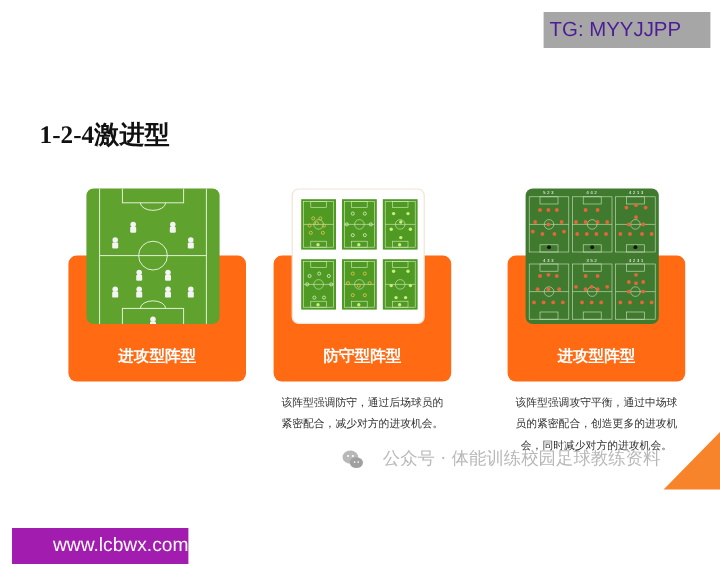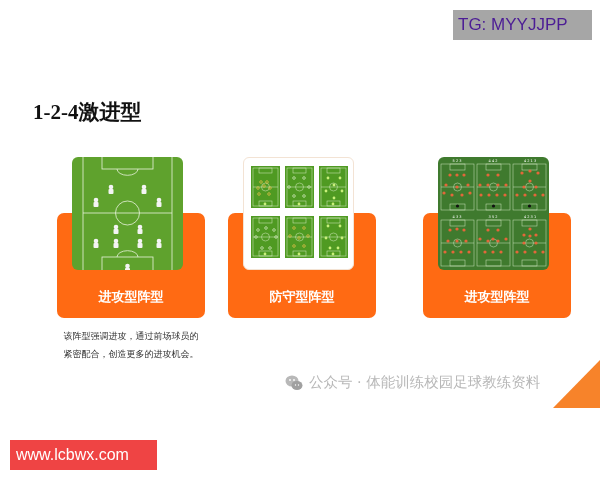--- a/index.html
+++ b/index.html
@@ -12,27 +12,27 @@
            letter-spacing:0px;font-family:Liberation Serif, serif; }
   .card { position:absolute; top:157px; width:148px; height:240px; }
   .orange { position:absolute; left:0; top:56px; width:148px; height:105px; background:#ff6a13;
             border-radius:7px; }
   .orange-label { position:absolute; left:0; width:148px; top:75px; text-align:center; color:#fff;
                   font-size:13px; font-weight:bold; }
   .pitch { position:absolute; left:15px; top:0; width:111px; height:113px; border-radius:6px; overflow:hidden; }
   .desc { position:absolute; top:170px; left:4px; width:140px; text-align:center; color:#333;
           font-size:9px; line-height:18px; }
   .watermark { position:absolute; left:285px; top:373px; color:#b8b8b8; font-size:14.5px; white-space:nowrap;
-               display:flex; align-items:center; gap:6px; }
+               display:flex; align-items:center; gap:16px; }
   .wechat-icon { width:18px; height:16px; position:relative; }
   .corner { position:absolute; left:553px; top:360px; width:0; height:0;
             border-left:47px solid transparent; border-bottom:48px solid #f7832a; }
-  .site-badge { position:absolute; left:10px; top:440px; width:147px; height:30px; background:#ef4444;
+  .site-badge { position:absolute; left:10px; top:440px; width:147px; height:30px; background:#a21caf;
                 color:#fff; font-family:"Liberation Sans", sans-serif; font-size:16px; line-height:30px;
-                padding-left:6px; box-sizing:border-box; }
+                padding-left:6px; box-sizing:border-box;text-align:right; }
   svg { display:block; }
 </style>
 </head>
 <body>
 
 <div class="tg-badge">TG: MYYJJPP</div>
 
 <div class="title">1-2-4激进型</div>
 
 <div class="card" style="left:33px;margin-left:24px;">
@@ -92,21 +92,20 @@
             <circle cx="87" cy="84" r="2.3"></circle>
             <rect x="84.5" y="86" width="5" height="5" rx="1"></rect>
           </g>
         <g>
             <circle cx="55.5" cy="109" r="2.3"></circle>
             <rect x="53" y="111" width="5" height="5" rx="1"></rect>
           </g>
       </g>
     </svg>
   </div>
-  <div class="desc">该阵型强调进攻，通过前场球员的紧密配合，创造更多的进攻机会。</div>
 </div>
 
 <div class="card" style="left:228px;text-decoration:underline;">
   <div class="orange">
     <div class="orange-label">防守型阵型</div>
   </div>
   <div class="pitch" style="background:#ffffff; border:1px solid #f3e3d4; box-sizing:border-box;">
     <svg width="111" height="113" viewBox="0 0 111 113">
       <defs>
         <g id="mini">
@@ -174,20 +173,21 @@
         <circle cx="50" cy="70" r="1.3"></circle>
           <circle cx="60" cy="70" r="1.3"></circle>
           <circle cx="46" cy="78" r="1.3"></circle>
         <circle cx="55" cy="80" r="1.3"></circle>
           <circle cx="64" cy="78" r="1.3"></circle>
           <circle cx="50" cy="88" r="1.3"></circle>
           <circle cx="60" cy="88" r="1.3"></circle>
       </g>
     </svg>
   </div>
+  <div class="desc">该阵型强调防守，通过后场球员的紧密配合，减少对方的进攻机会。</div>
 </div>
 
 <div class="card" style="left:423px;">
   <div class="orange">
     <div class="orange-label">进攻型阵型</div>
   </div>
   <div class="pitch" style="background:#3f7a2e;">
     <svg width="111" height="113" viewBox="0 0 111 113">
       <defs>
         <g id="mid">
@@ -276,20 +276,21 @@
           <circle cx="97" cy="95" r="1.6"></circle>
           <circle cx="105" cy="95" r="1.6"></circle>
       </g>
       <g fill="#111">
         <circle cx="19.5" cy="49" r="1.6"></circle>
           <circle cx="55.5" cy="49" r="1.6"></circle>
           <circle cx="91.5" cy="49" r="1.6"></circle>
       </g>
     </svg>
   </div>
+  <div class="desc">该阵型强调攻守平衡，通过中场球员的紧密配合，创造更多的进攻机会，同时减少对方的进攻机会。</div>
 </div>
 
 <div class="watermark">
   <span class="wechat-icon">
     <svg width="18" height="16" viewBox="0 0 18 16">
       <ellipse cx="7" cy="6" rx="6.5" ry="5.5" fill="#b8b8b8"></ellipse>
       <ellipse cx="12" cy="10.5" rx="5.5" ry="4.5" fill="#a0a0a0"></ellipse>
       <circle cx="5" cy="5" r="0.9" fill="#fff"></circle>
         <circle cx="9" cy="5" r="0.9" fill="#fff"></circle>
       <circle cx="10.5" cy="10" r="0.7" fill="#fff"></circle>

